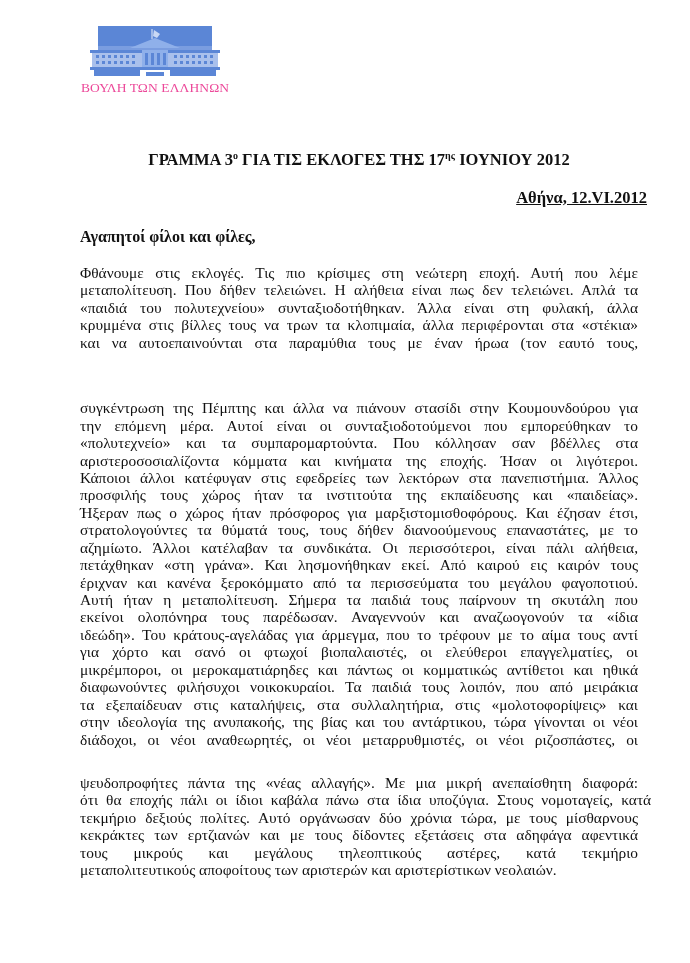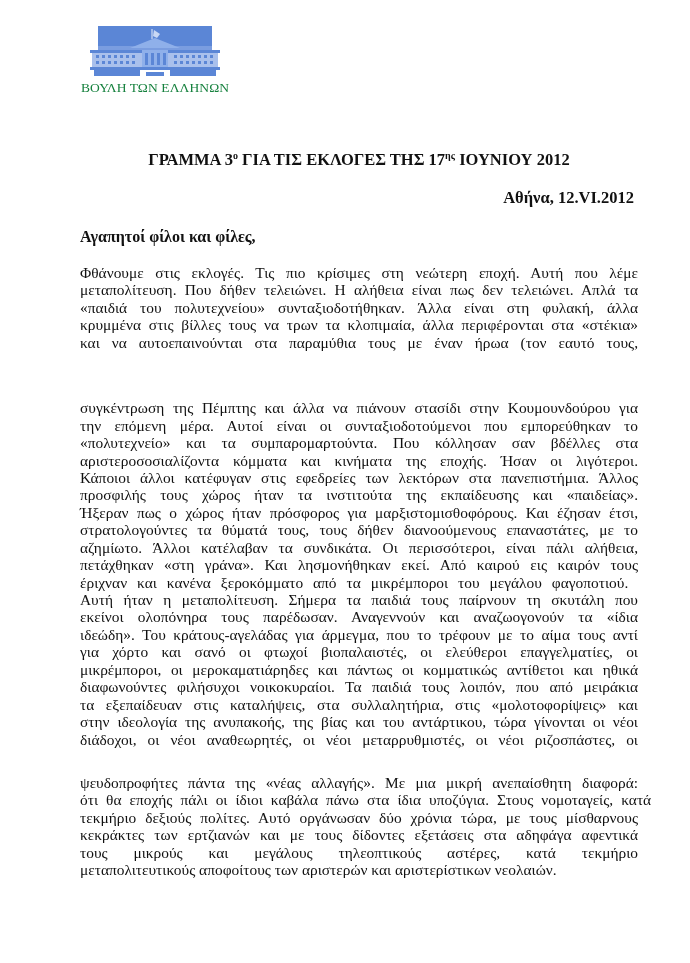--- a/index.html
+++ b/index.html
@@ -28,46 +28,47 @@
       top: 6px;
     }
     .logo-caption {
       position: absolute;
       left: 0;
       top: 60px;
       width: 150px;
       text-align: center;
       font-size: 13.5px;
       letter-spacing: 0.1px;
-      color: #15803d;
+      color: #ec4899;
       white-space: nowrap;
     }
     .title {
       position: absolute;
       left: 0;
       width: 690px;
       top: 150px;
       text-align: center;
       font-weight: bold;
       font-size: 16.5px;
       white-space: nowrap;
       margin-left: 14px;
     }
     .title sup {
       font-size: 10px;
       vertical-align: 6px;
       line-height: 0;
     }
     .date {
       position: absolute;
-      right: 56px;
+      right: 43px;
       top: 188px;
       font-weight: bold;
       font-size: 16.5px;
       white-space: nowrap;
+      text-decoration: underline;
     }
     .salutation {
       position: absolute;
       left: 80px;
       top: 228px;
       font-weight: bold;
       font-size: 16px;
       white-space: nowrap;
     }
     .body-text {
@@ -162,21 +163,21 @@
   <span class="line" style="word-spacing: 4.85313px; text-align: left; text-align-last: left; margin-top: 48px;">συγκέντρωση της Πέμπτης και άλλα να πιάνουν στασίδι στην Κουμουνδούρου για</span>
   <span class="line" style="word-spacing: 9.55035px; text-align: left; text-align-last: left;">την επόμενη μέρα. Αυτοί είναι οι συνταξιοδοτούμενοι που εμπορεύθηκαν το</span>
   <span class="line" style="word-spacing: 11.7773px; text-align: left; text-align-last: left;">«πολυτεχνείο» και τα συμπαρομαρτούντα. Που κόλλησαν σαν βδέλλες στα</span>
   <span class="line" style="word-spacing: 10.0488px; text-align: left; text-align-last: left;">αριστεροσοσιαλίζοντα κόμματα και κινήματα της εποχής. Ήσαν οι λιγότεροι.</span>
   <span class="line" style="word-spacing: 6.00868px; text-align: left; text-align-last: left;">Κάποιοι άλλοι κατέφυγαν στις εφεδρείες των λεκτόρων στα πανεπιστήμια. Άλλος</span>
   <span class="line" style="word-spacing: 10.3802px; text-align: left; text-align-last: left;">προσφιλής τους χώρος ήταν τα ινστιτούτα της εκπαίδευσης και «παιδείας».</span>
   <span class="line" style="word-spacing: 4.57812px; text-align: left; text-align-last: left;">Ήξεραν πως ο χώρος ήταν πρόσφορος για μαρξιστομισθοφόρους. Και έζησαν έτσι,</span>
   <span class="line" style="word-spacing: 6.42188px; text-align: left; text-align-last: left;">στρατολογούντες τα θύματά τους, τους δήθεν διανοούμενους επαναστάτες, με το</span>
   <span class="line" style="word-spacing: 7.02778px; text-align: left; text-align-last: left;">αζημίωτο. Άλλοι κατέλαβαν τα συνδικάτα. Οι περισσότεροι, είναι πάλι αλήθεια,</span>
   <span class="line" style="word-spacing: 6.76875px; text-align: left; text-align-last: left;">πετάχθηκαν «στη γράνα». Και λησμονήθηκαν εκεί. Από καιρού εις καιρόν τους</span>
-  <span class="line" style="word-spacing: 6.0816px; text-align: left; text-align-last: left;">έριχναν και κανένα ξεροκόμματο από τα μικρέμποροι του μεγάλου φαγοποτιού.</span>
+  <span class="line" style="word-spacing: 6.0816px; text-align: left; text-align-last: left;">έριχναν και κανένα ξεροκόμματο από τα περισσεύματα του μεγάλου φαγοποτιού.</span>
   <span class="line" style="word-spacing: 6.60511px; text-align: left; text-align-last: left;">Αυτή ήταν η μεταπολίτευση. Σήμερα τα παιδιά τους παίρνουν τη σκυτάλη που</span>
   <span class="line" style="word-spacing: 10.4062px; text-align: left; text-align-last: left;">εκείνοι ολοπόνηρα τους παρέδωσαν. Αναγεννούν και αναζωογονούν τα «ίδια</span>
   <span class="line" style="word-spacing: 3.70443px; text-align: left; text-align-last: left;">ιδεώδη». Του κράτους-αγελάδας για άρμεγμα, που το τρέφουν με το αίμα τους αντί</span>
   <span class="line" style="word-spacing: 9.4875px; text-align: left; text-align-last: left;">για χόρτο και σανό οι φτωχοί βιοπαλαιστές, οι ελεύθεροι επαγγελματίες, οι</span>
   <span class="line" style="word-spacing: 5.68403px; text-align: left; text-align-last: left;">μικρέμποροι, οι μεροκαματιάρηδες και πάντως οι κομματικώς αντίθετοι και ηθικά</span>
   <span class="line" style="word-spacing: 6.61458px; text-align: left; text-align-last: left;">διαφωνούντες φιλήσυχοι νοικοκυραίοι. Τα παιδιά τους λοιπόν, που από μειράκια</span>
   <span class="line" style="word-spacing: 7.77539px; text-align: left; text-align-last: left;">τα εξεπαίδευαν στις καταλήψεις, στα συλλαλητήρια, στις «μολοτοφορίψεις» και</span>
   <span class="line" style="word-spacing: 4.08073px; text-align: left; text-align-last: left;">στην ιδεολογία της ανυπακοής, της βίας και του αντάρτικου, τώρα γίνονται οι νέοι</span>
   <span class="line" style="word-spacing: 7.15156px; text-align: left; text-align-last: left;">διάδοχοι, οι νέοι αναθεωρητές, οι νέοι μεταρρυθμιστές, οι νέοι ριζοσπάστες, οι</span>
   <span class="line" style="word-spacing: 6.41667px; text-align: left; text-align-last: left; margin-top: 26px;">ψευδοπροφήτες πάντα της «νέας αλλαγής». Με μια μικρή ανεπαίσθητη διαφορά:</span>

